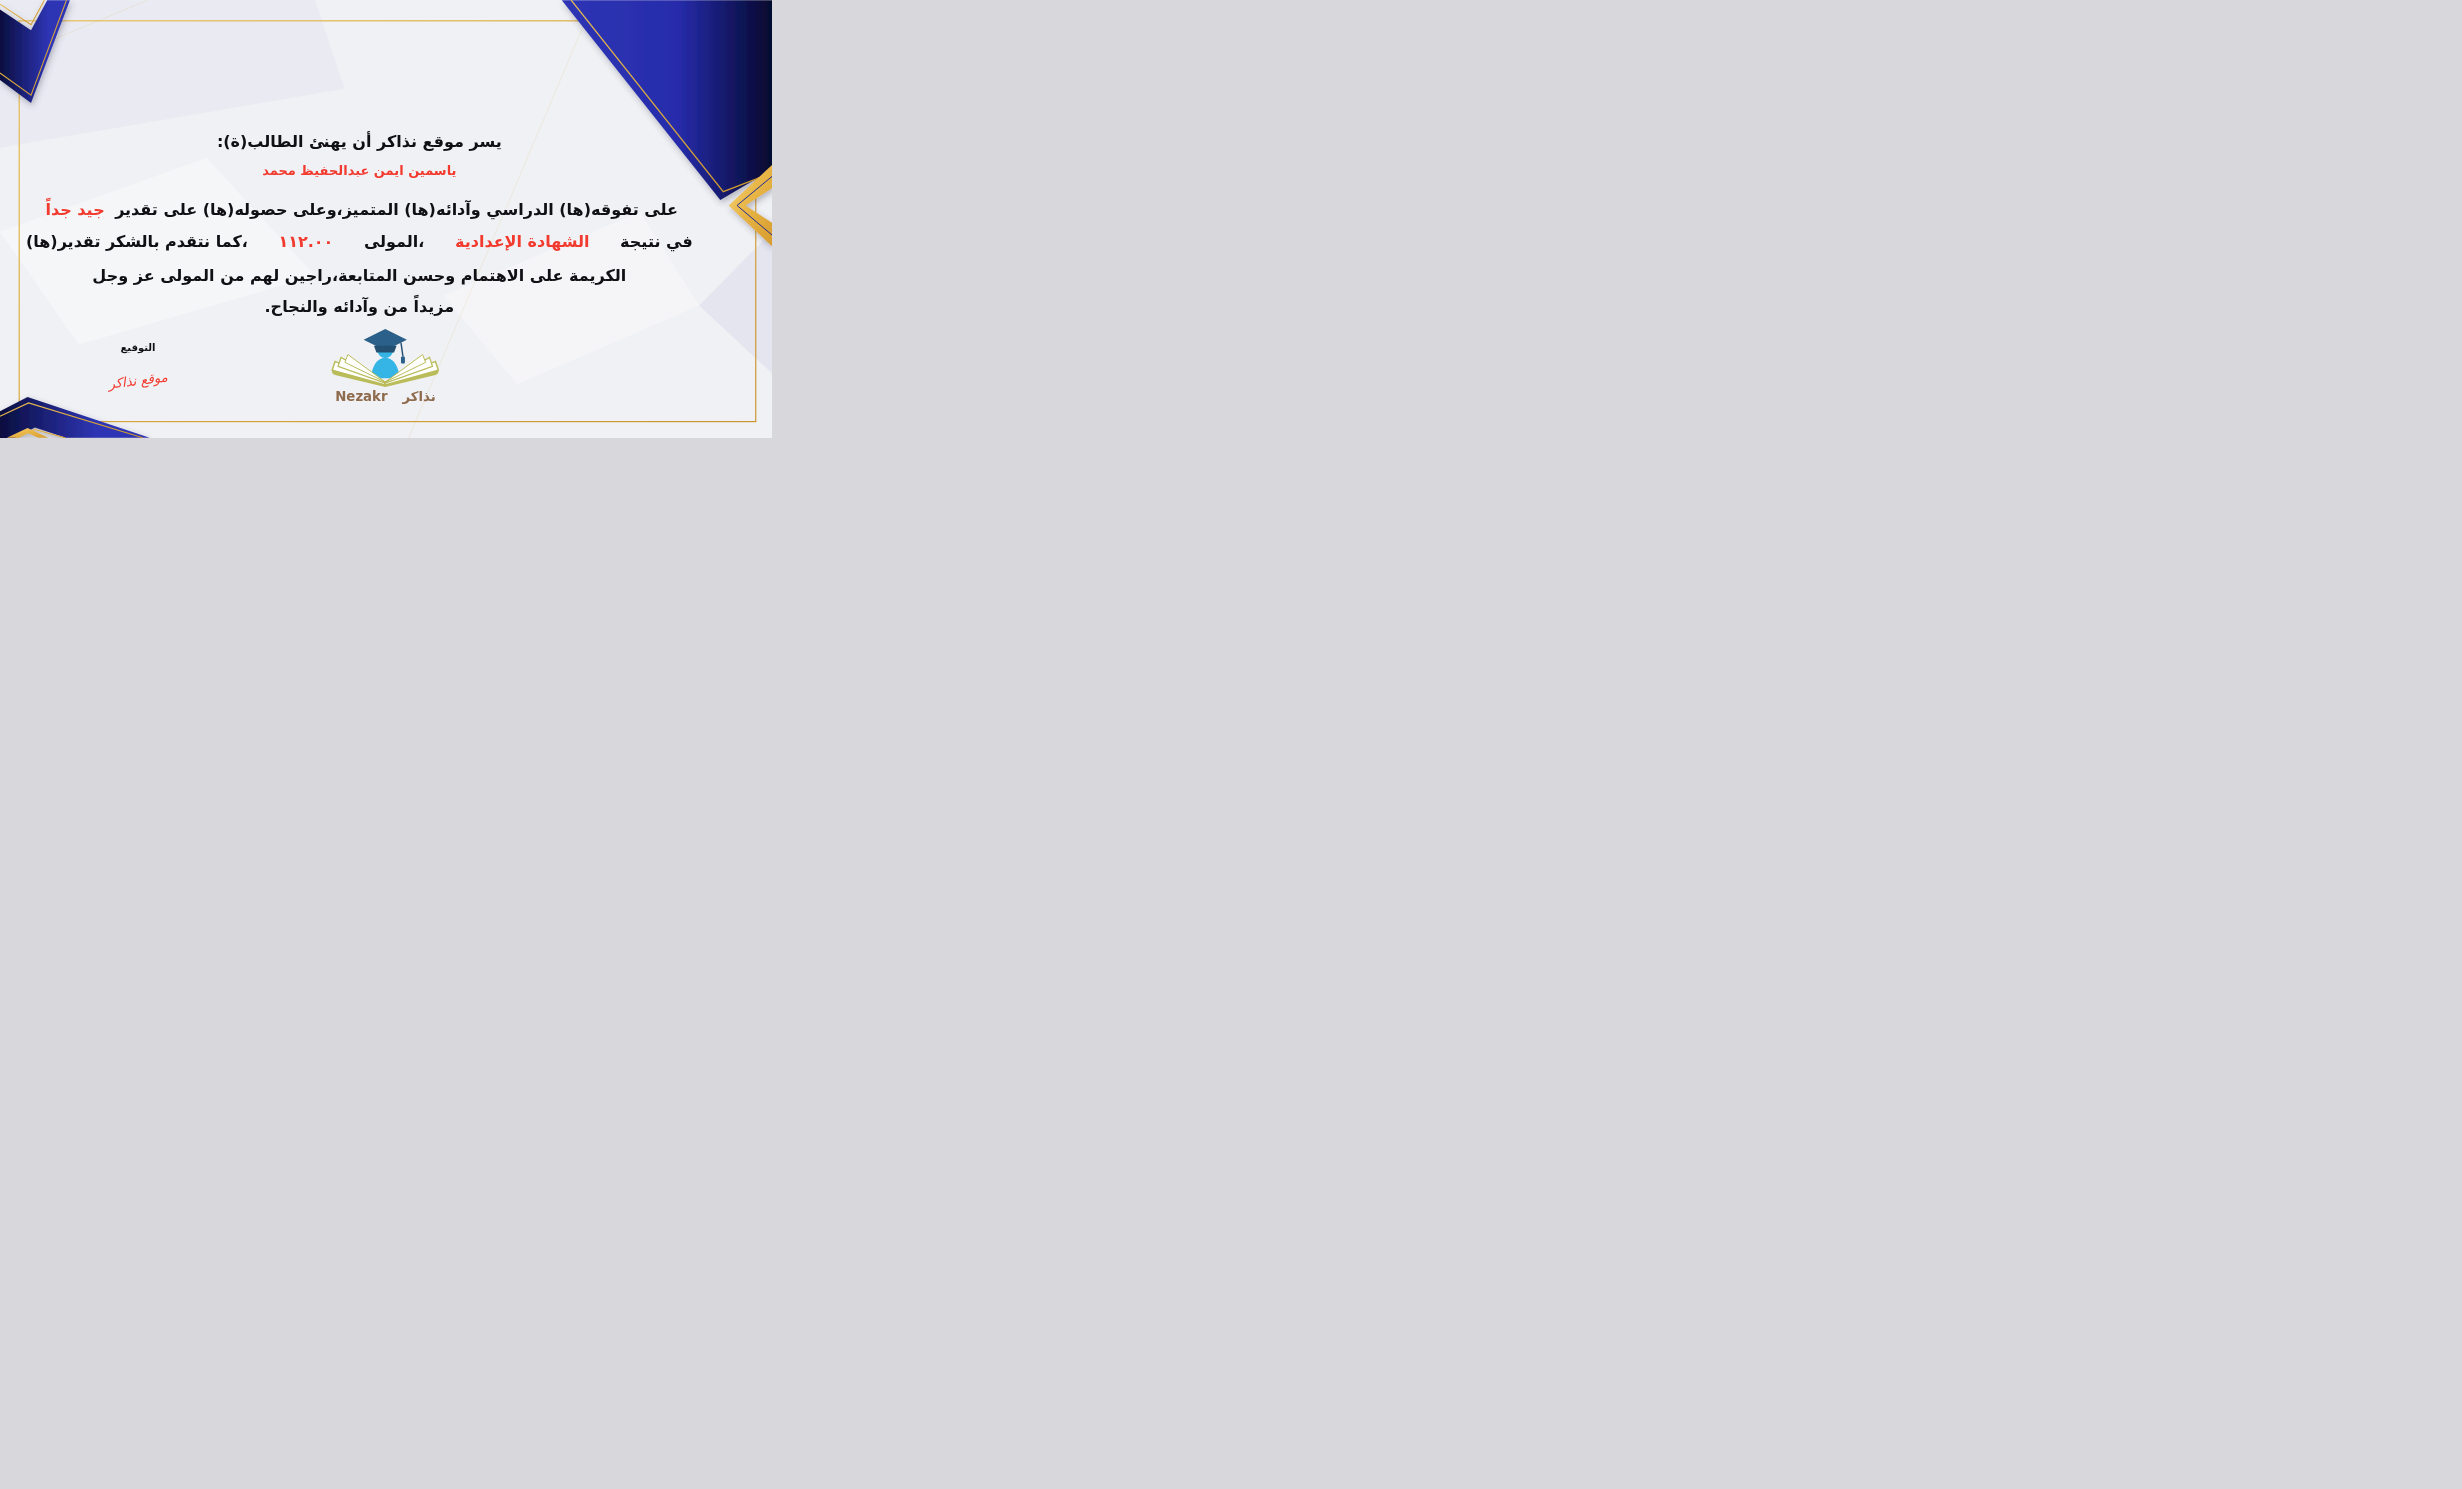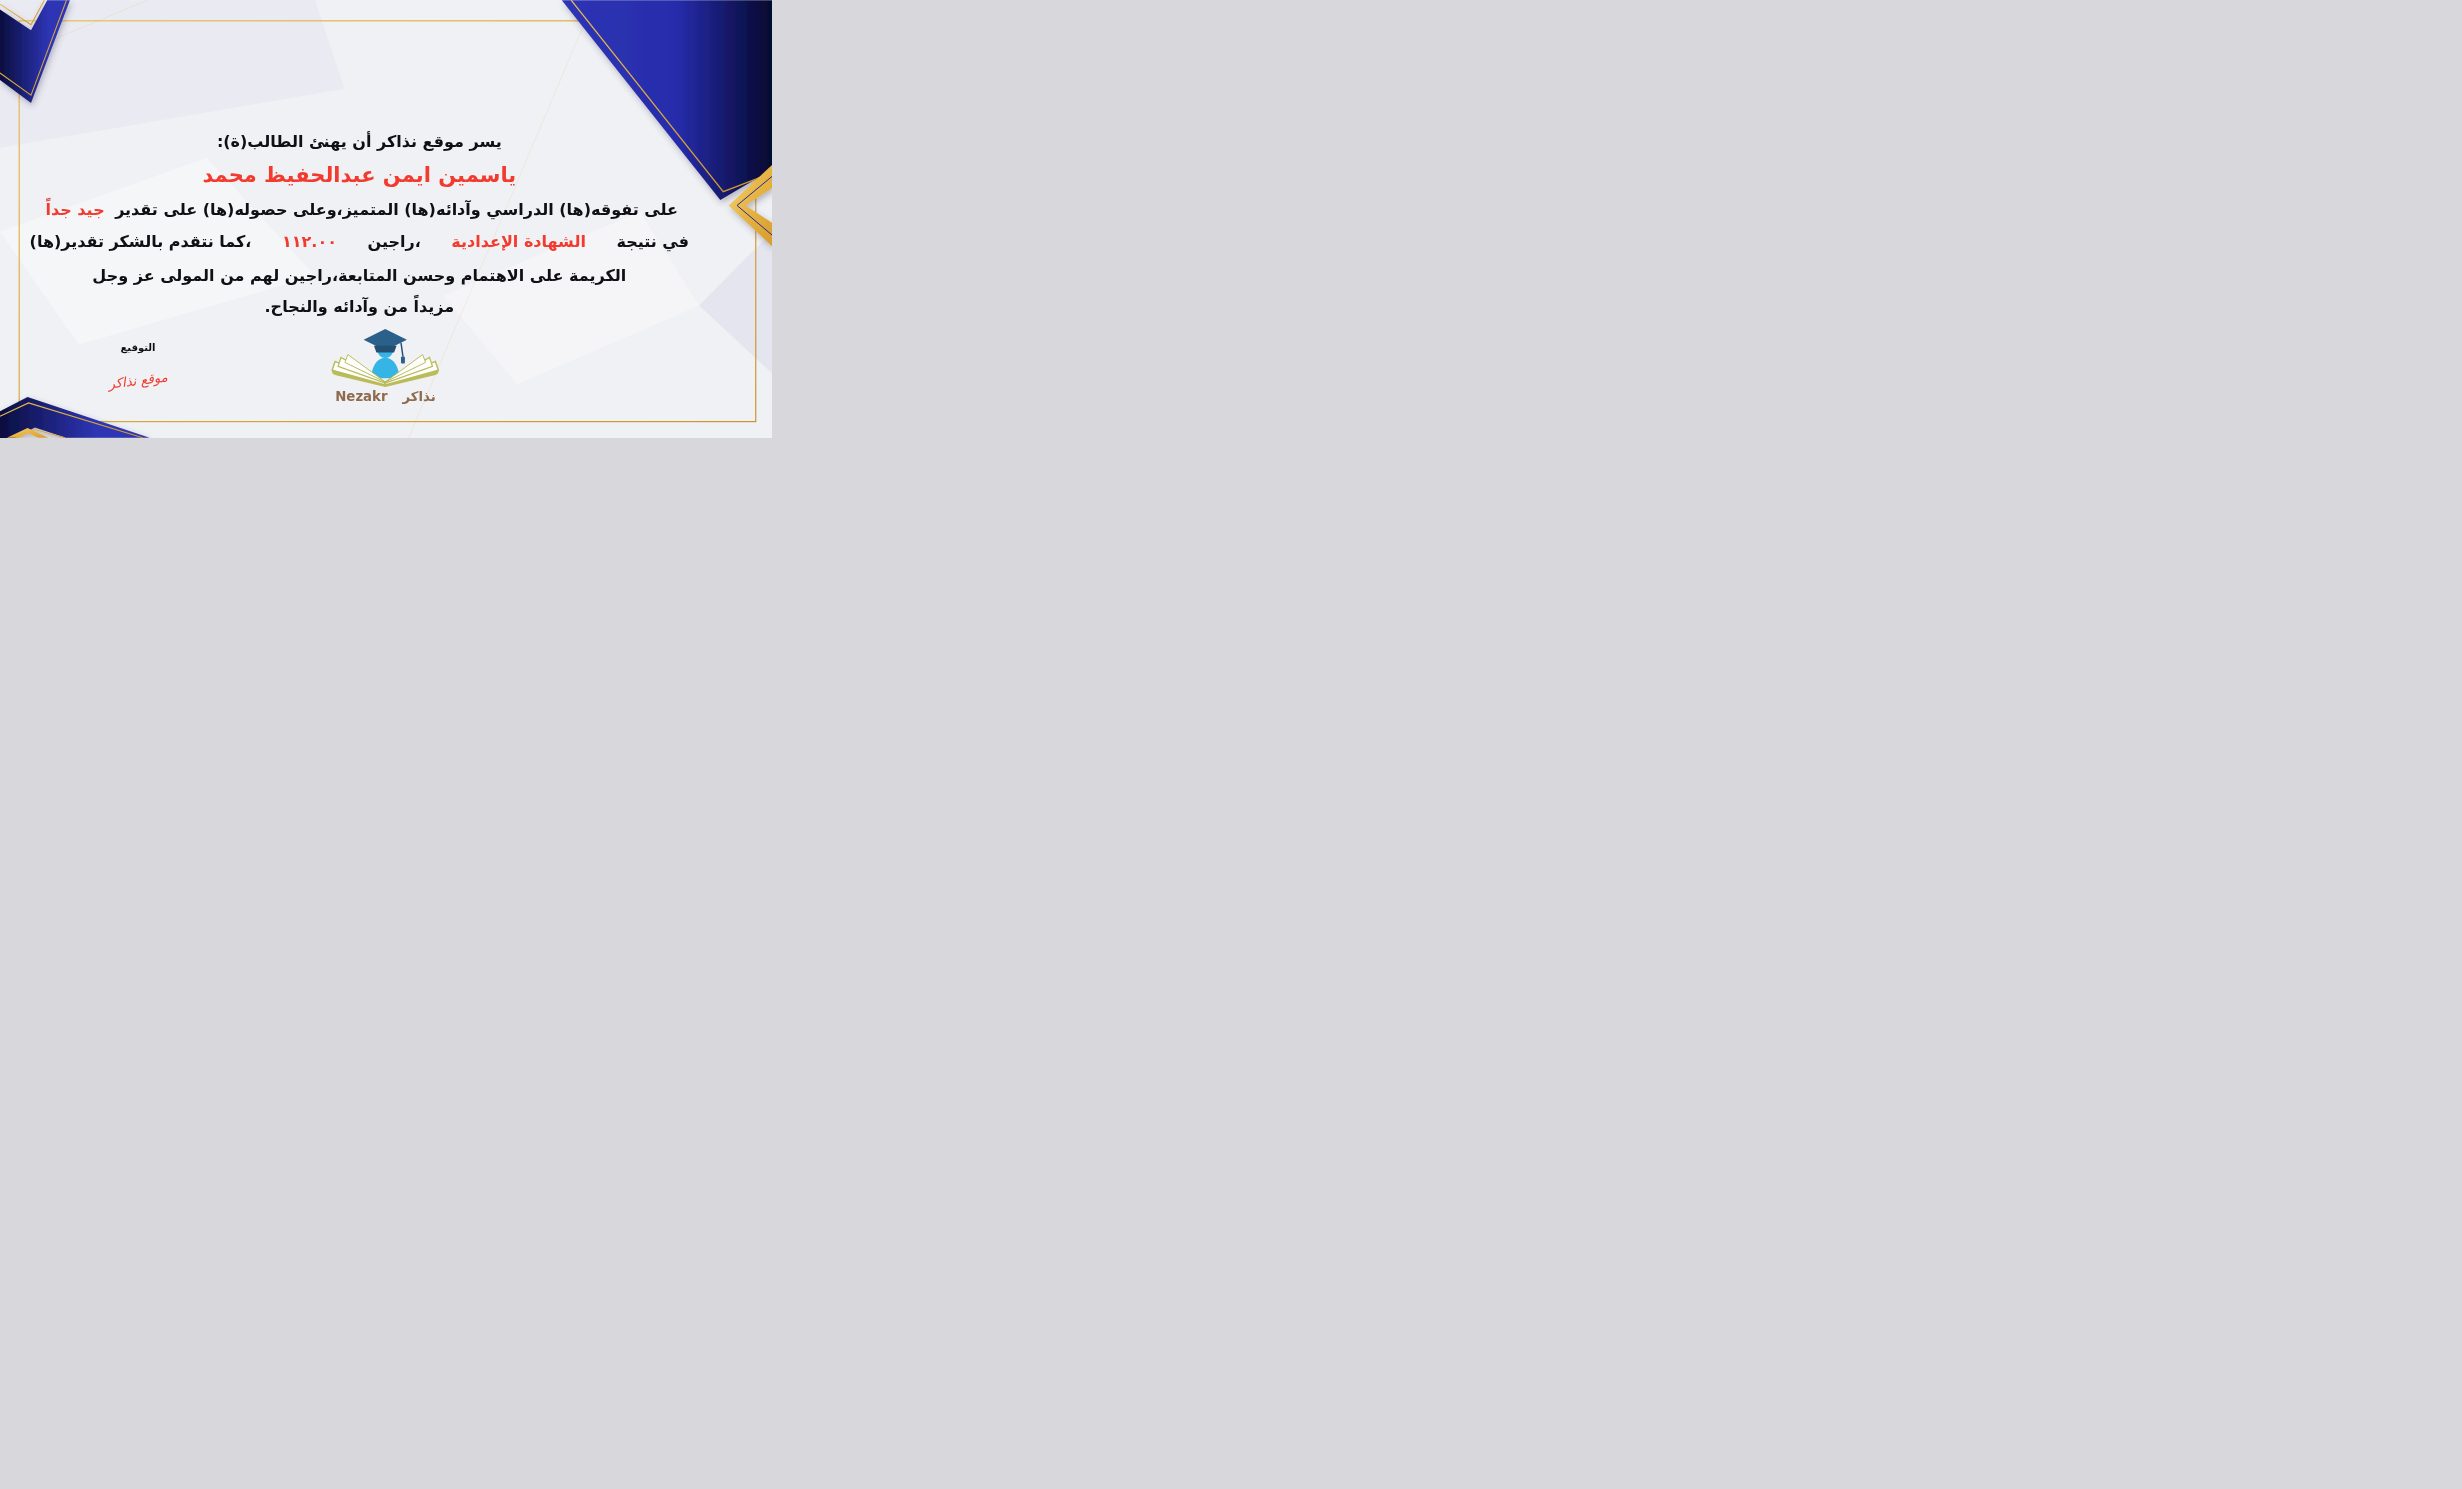--- a/index.html
+++ b/index.html
@@ -14,21 +14,21 @@
     left:0;right:0;top:21.7px;text-align:center;
     font-size:49px;font-weight:bold;color:#3238b2;
     text-shadow:2px 3px 2px rgba(50,55,120,.35);
     letter-spacing:-1px;
   }
   .bodyline{
     left:9.8px;width:699px;text-align:center;
     font-weight:bold;color:#101014;font-size:16px;white-space:nowrap;
   }
   .l1{top:132px;}
-  .l2{top:163px;font-size:21px;}
+  .l2{top:163px;font-size:13px;}
   .l3{top:200px;}
   .l4{top:232px;}
   .l5{top:266px;}
   .l6{top:297px;}
   .red{color:#f23a2e;}
   .gap{margin:0 25px;}
   .gap-sm{margin:0 4.9px;}
   .sig-label{
     left:84px;top:342px;width:108px;text-align:center;
     font-size:10px;font-weight:bold;color:#101014;
@@ -130,21 +130,21 @@
   <div class="txt bodyline l2 red">ياسمين ايمن عبدالحفيظ محمد</div>
 
   <div class="txt bodyline l3">
     <span>على تفوقه(ها) الدراسي وآدائه(ها) المتميز،وعلى حصوله(ها) على تقدير</span>
     <span class="red gap-sm">جيد جداً</span>
   </div>
 
   <div class="txt bodyline l4">
     <span>في نتيجة</span>
     <span class="red gap">الشهادة الإعدادية</span>
-    <span>،راجين</span>
+    <span>،المولى</span>
     <span class="red gap">١١٢.٠٠</span>
     <span>،كما نتقدم بالشكر تقدير(ها)</span>
   </div>
 
   <div class="txt bodyline l5">الكريمة على الاهتمام وحسن المتابعة،راجين لهم من المولى عز وجل</div>
 
   <div class="txt bodyline l6">مزيداً من وآدائه والنجاح.</div>
 
   <div class="txt sig-label">التوقيع</div>
   <div class="txt sig-script">موقع نذاكر</div>

